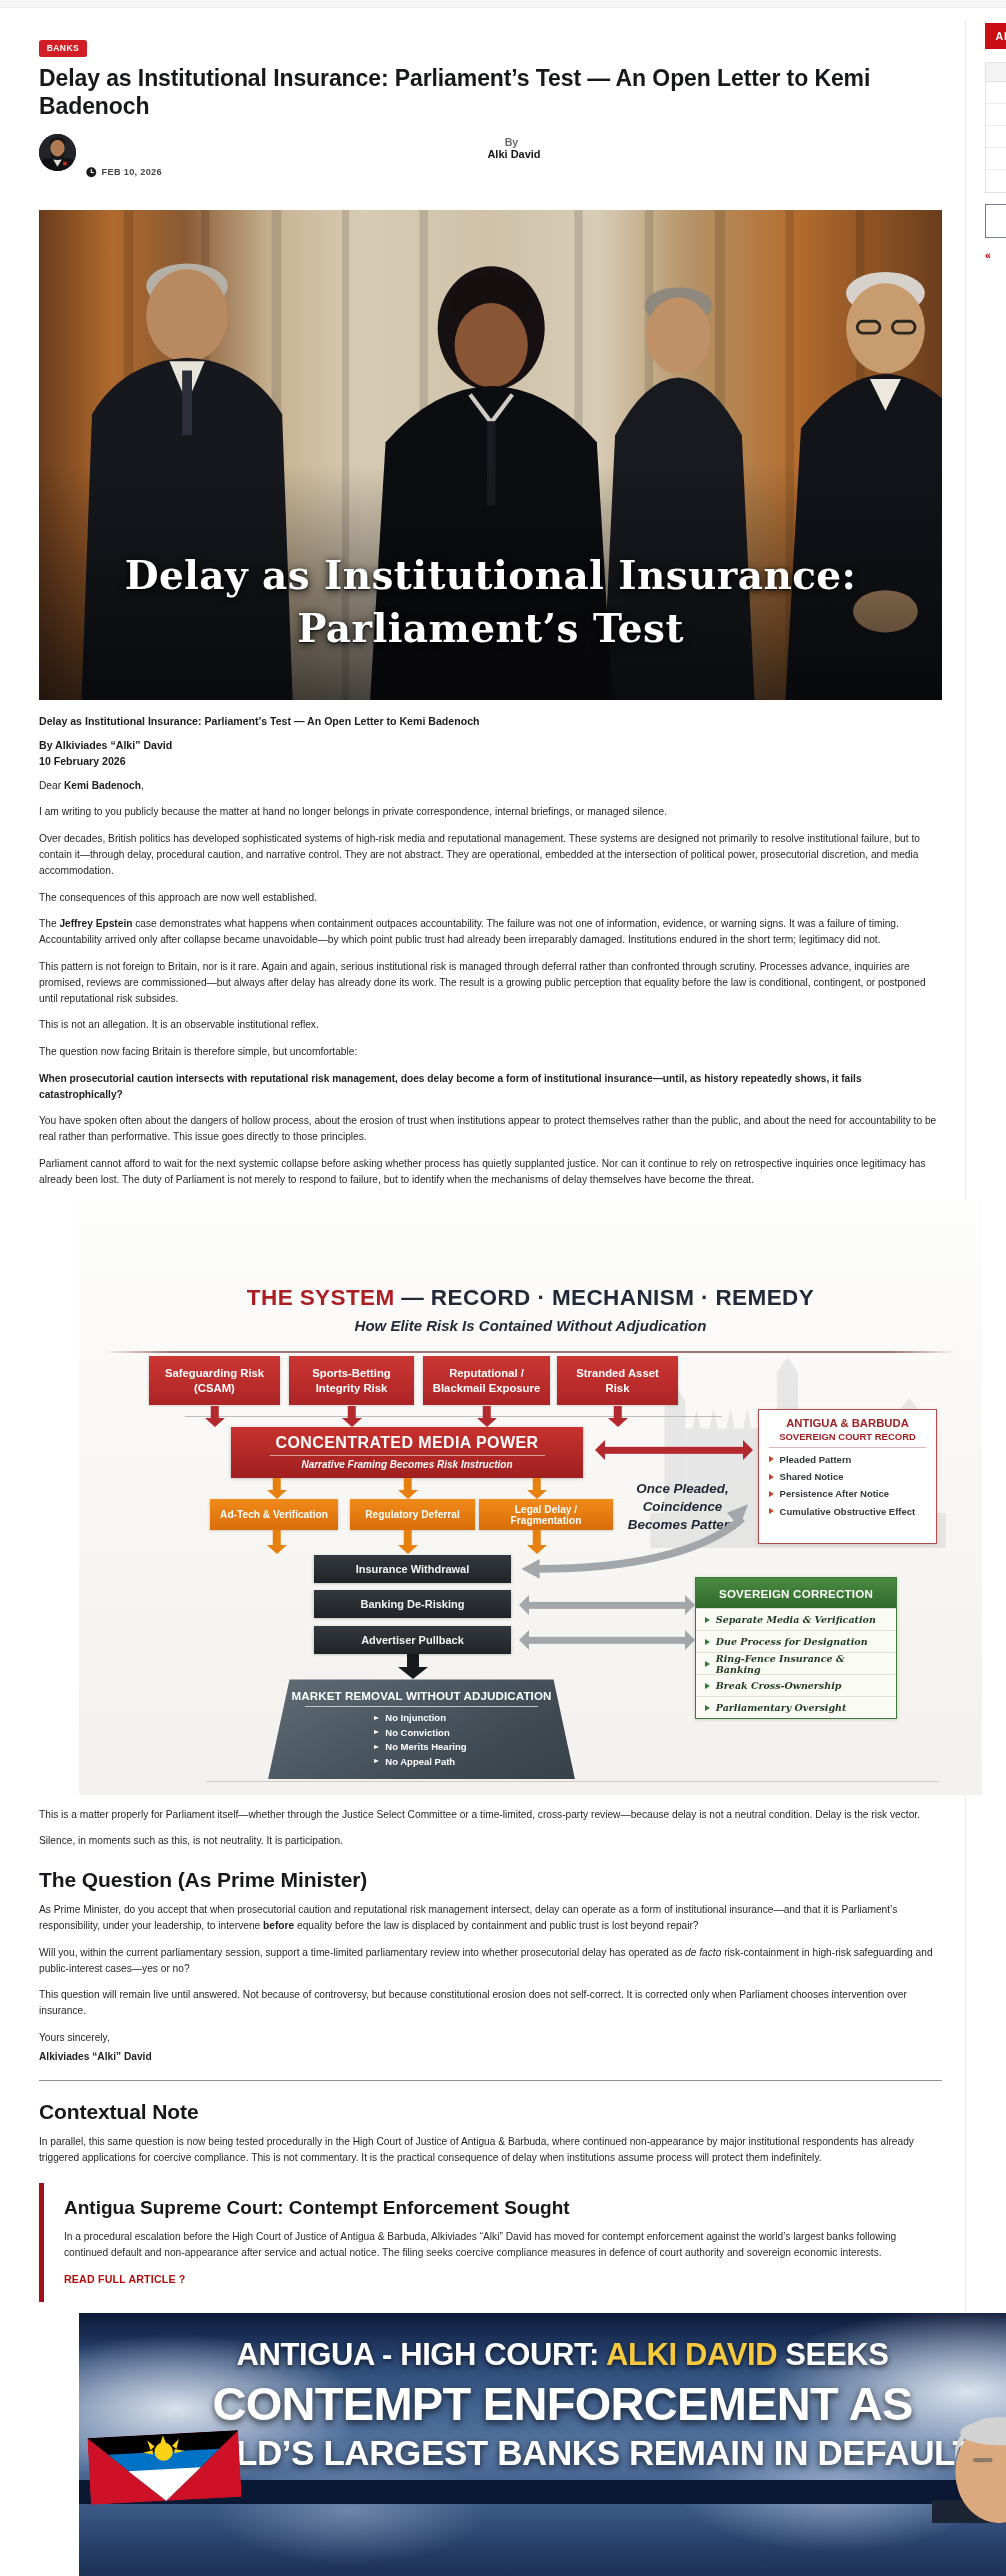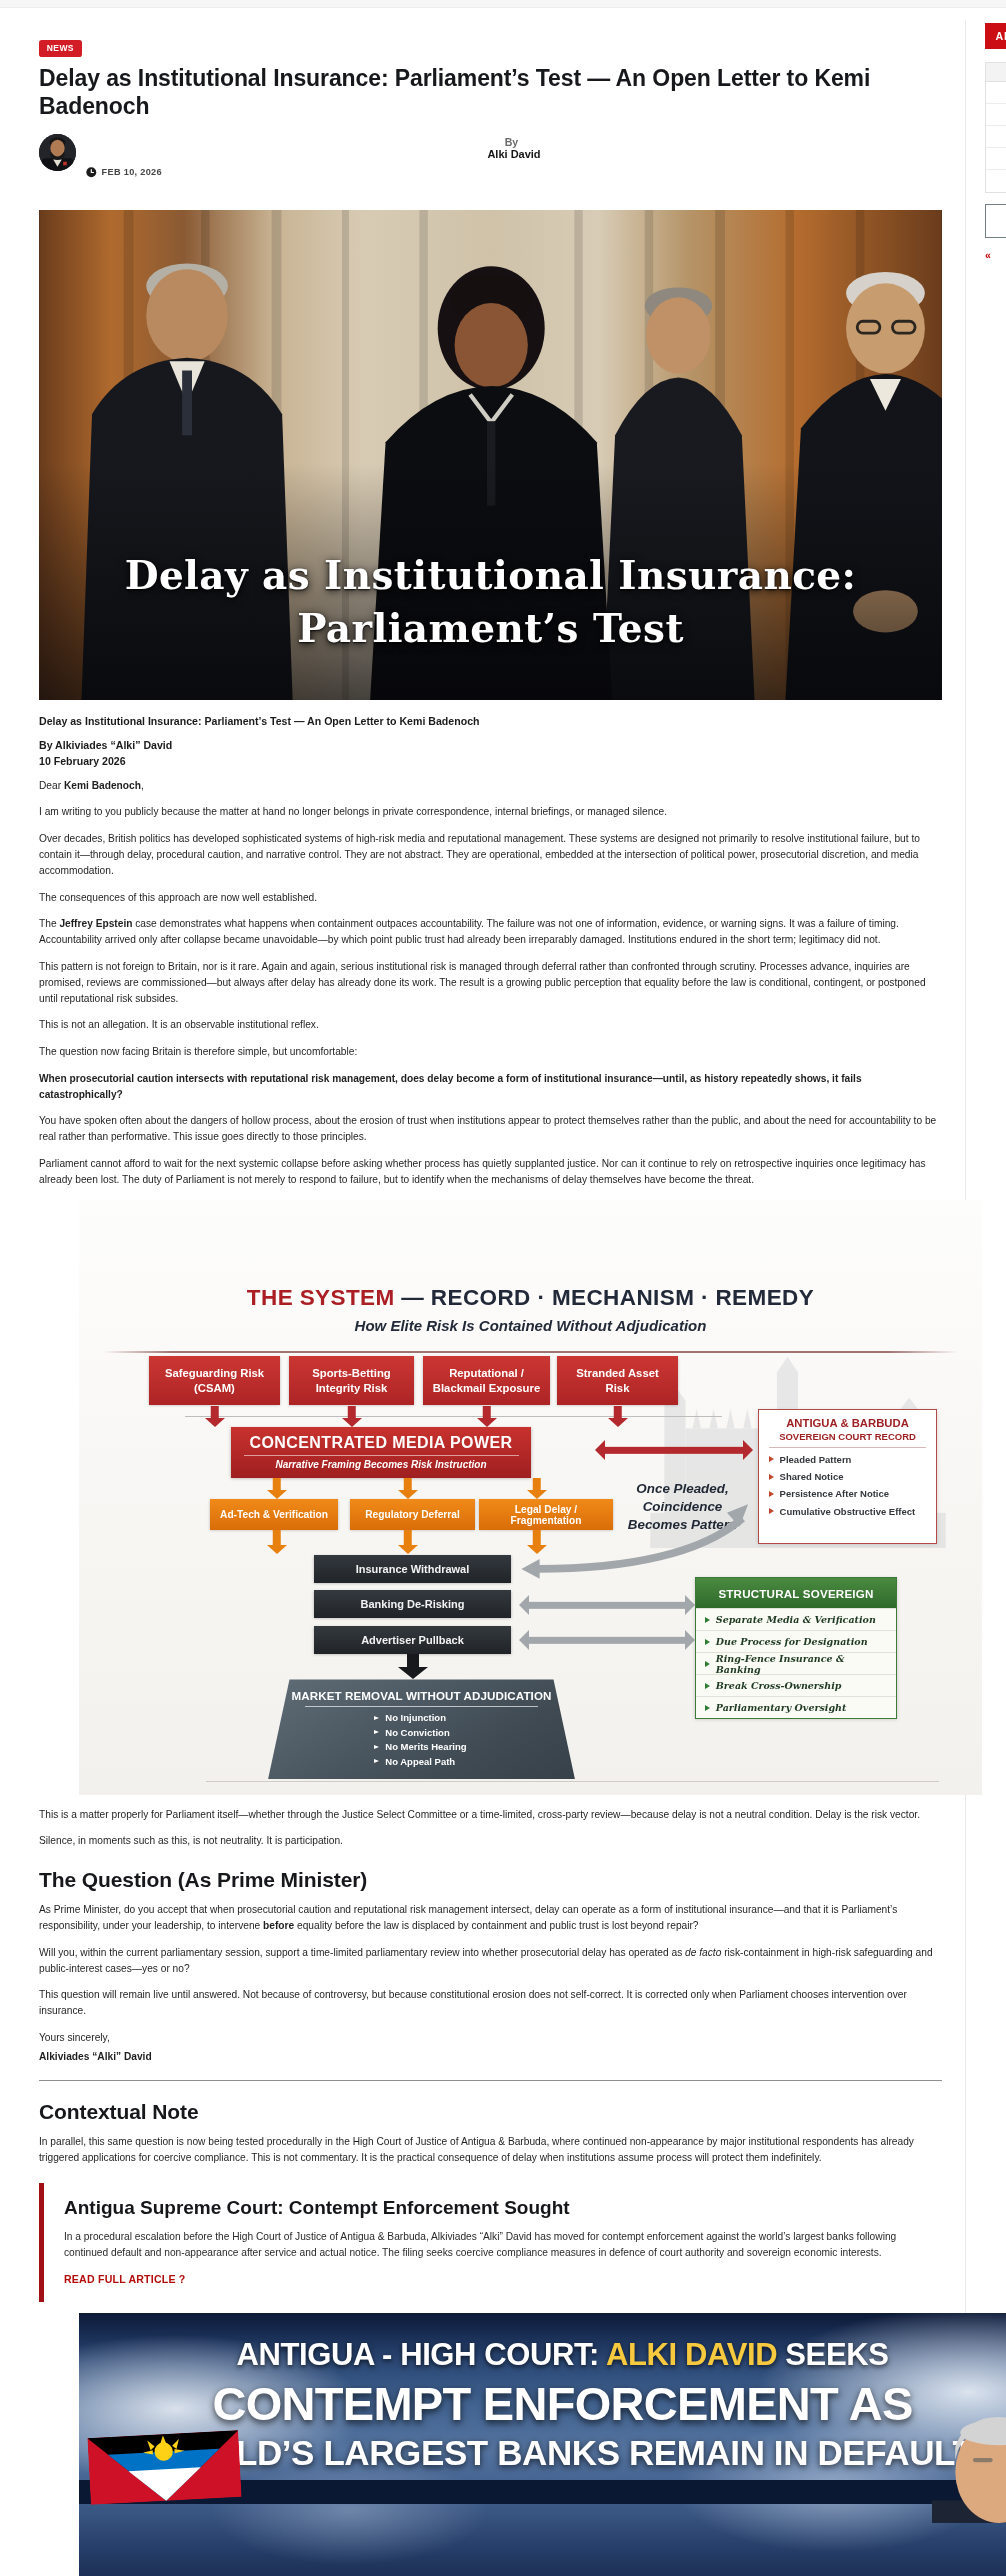--- a/index.html
+++ b/index.html
@@ -79,21 +79,21 @@
   .varr.big .sh { width:12px; }
   .varr.big .hd { border-left-width:15.5px; border-right-width:15.5px; border-top-width:12px; }
 
   .harr { position:absolute; height:20px; }
   .harr .sh { position:absolute; left:9.2px; right:9.2px; top:50%; height:6.3px; transform:translateY(-50%); background:var(--c); }
   .harr .he { position:absolute; top:50%; transform:translateY(-50%); width:0; height:0;
     border-top:10px solid transparent; border-bottom:10px solid transparent; }
   .harr .hl { left:0; border-right:10.6px solid var(--c); }
   .harr .hr { right:0; border-left:10.6px solid var(--c); }
 
-  .media { position:absolute; left:152px; top:227px; width:300px; height:51px; text-align:center;
+  .media { position:absolute; left:152px; top:227px; width:352px; height:51px; text-align:center;
     background:linear-gradient(180deg,#c8322e,#9f1f20); box-shadow:0 1.4px 3.5px rgba(0,0,0,.3); color:#fff; }
   .media-title { margin-top:6.3px; font-size:16px; font-weight:800; letter-spacing:0.4px; }
   .media-line { width:275px; height:0.7px; background:rgba(255,255,255,.55); margin:3.5px auto 2.8px; }
   .media-sub { font-style:italic; font-size:10px; font-weight:600; }
 
   .court { position:absolute; left:679px; top:209px; width:179px; height:135px; background:#fff;
     border:1.4px solid #b24a4a; box-shadow:0 1.4px 4.2px rgba(0,0,0,.15); padding:7px 10px 5.6px; }
   .court-t1 { text-align:center; font-size:11.3px; font-weight:800; color:#9e2023; }
   .court-t2 { text-align:center; font-size:9.5px; font-weight:800; color:#9e2023; margin-top:1.4px; }
   .court-div { height:0.7px; background:#d9b8b8; margin:5px 0 1.4px; }
@@ -179,21 +179,21 @@
       <div class="cal-row"></div>
       <div class="cal-row"></div>
       <div class="cal-row"></div>
       <div class="cal-row"></div>
     </div>
     <div class="side-box"></div>
     <div class="side-prev">«</div>
   </aside>
 
   <main class="content">
-    <span class="news-badge">NEWS</span>
+    <span class="news-badge">BANKS</span>
     <h1 class="title">Delay as Institutional Insurance: Parliament’s Test — An Open Letter to Kemi Badenoch</h1>
 
     <div class="byline">
       <span class="avatar">
         <svg width="37" height="37" viewBox="0 0 52 52">
           <rect width="52" height="52" fill="#232429"></rect>
           <rect x="4" y="34" width="44" height="18" rx="5" fill="#101114"></rect>
           <path d="M20 36 L26 46 L32 36 Z" fill="#e3ded2"></path>
           <rect x="34" y="39" width="5" height="5" fill="#c03028"></rect>
           <ellipse cx="26" cy="12" rx="11" ry="7" fill="#151516"></ellipse>
@@ -430,21 +430,21 @@
             <div class="sh"></div>
             <div class="he hr"></div>
           </div>
         <div class="harr" style="--c:#a2a7ab;left:440px;top:430px;width:176px;">
             <div class="he hl"></div>
             <div class="sh"></div>
             <div class="he hr"></div>
           </div>
 
         <div class="green">
-          <div class="green-head">STRUCTURAL SOVEREIGN</div>
+          <div class="green-head">SOVEREIGN CORRECTION</div>
           <div class="green-item">
               <span class="tri tri-green"></span>
               <span>Separate Media &amp; Verification</span>
             </div>
           <div class="green-item">
               <span class="tri tri-green"></span>
               <span>Due Process for Designation</span>
             </div>
           <div class="green-item">
               <span class="tri tri-green"></span>

